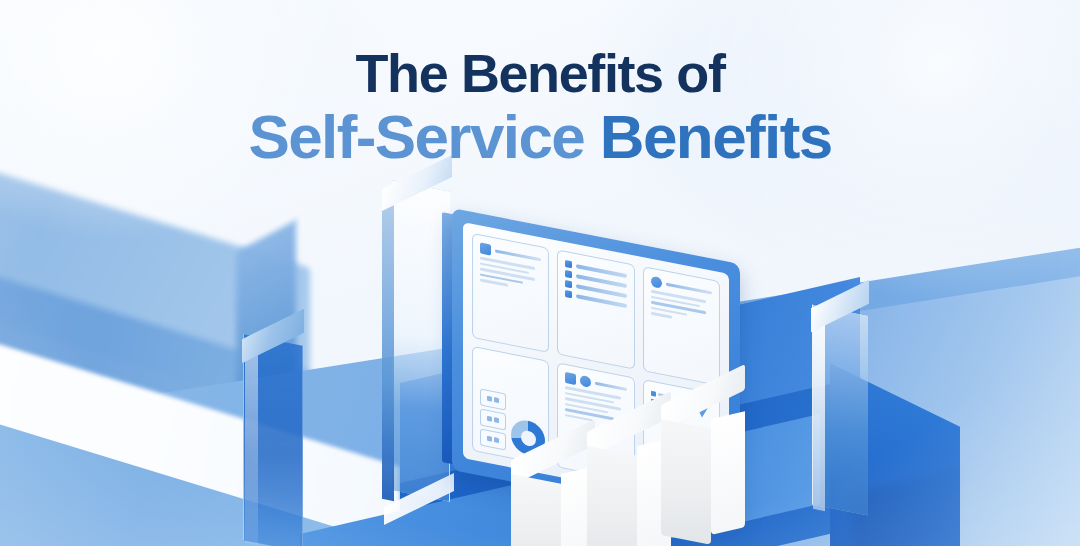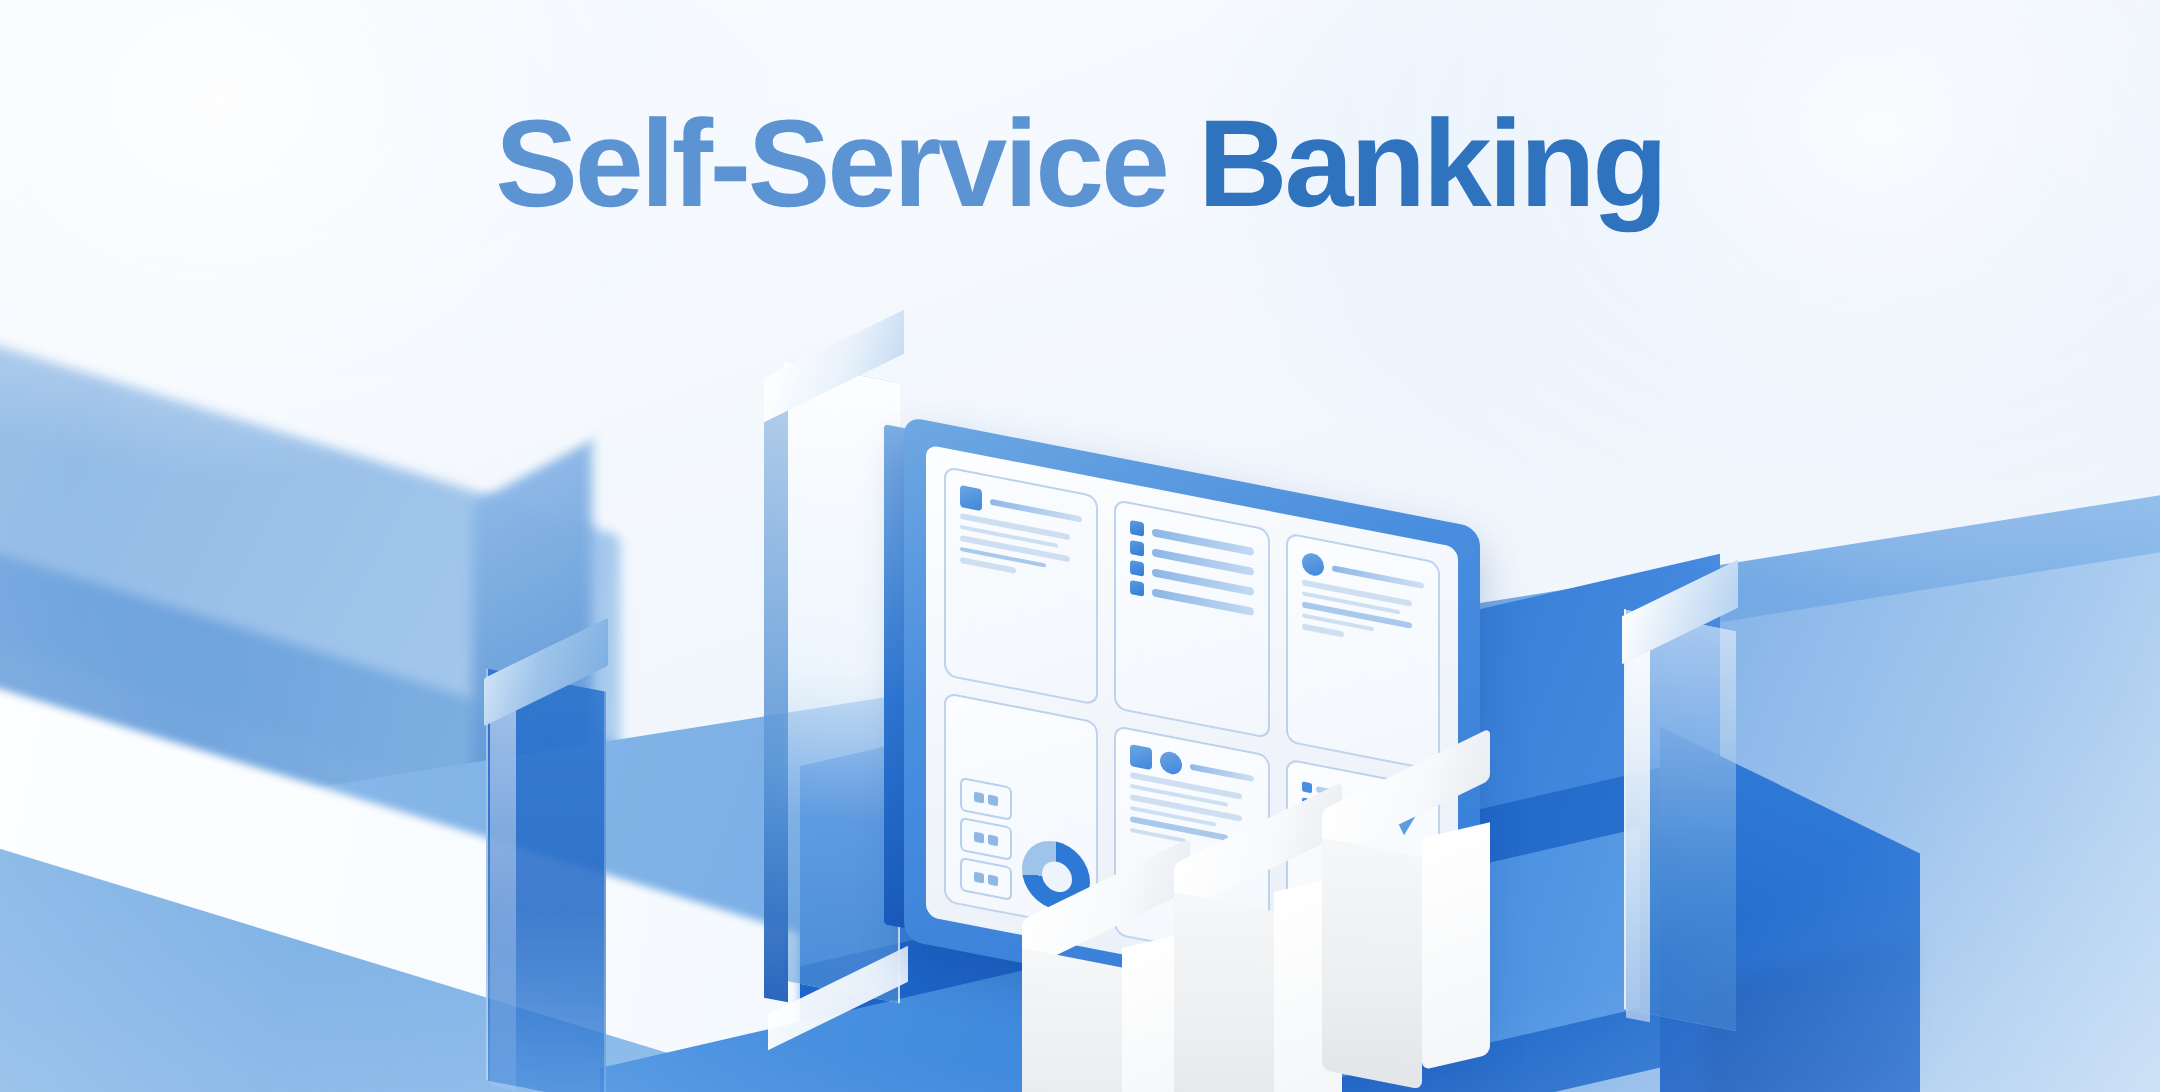--- a/index.html
+++ b/index.html
@@ -465,19 +465,20 @@
     <div class="face"></div>
     <div class="sheen"></div>
     <div class="cap"></div>
   </div>
 
   <div class="glow-tr"></div>
   <div class="glow-tl"></div>
   <div class="vignette"></div>
 
   <div class="headline">
+    <span class="hl1">The Benefits of</span>
     <span class="hl2">
       <span class="a">Self-Service</span>
-      <span class="b">Banking</span>
+      <span class="b">Benefits</span>
     </span>
   </div>
 
 </div>
 
 </body></html>

